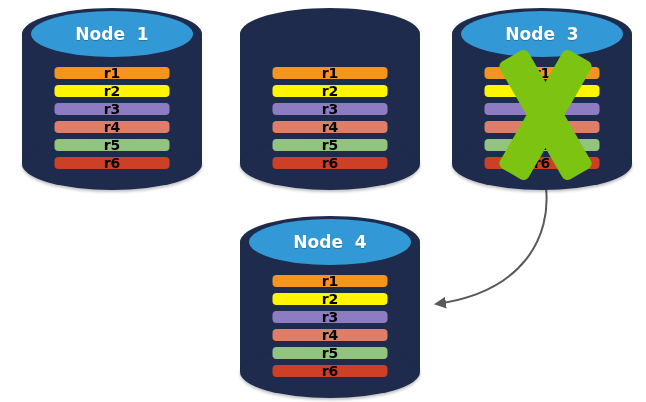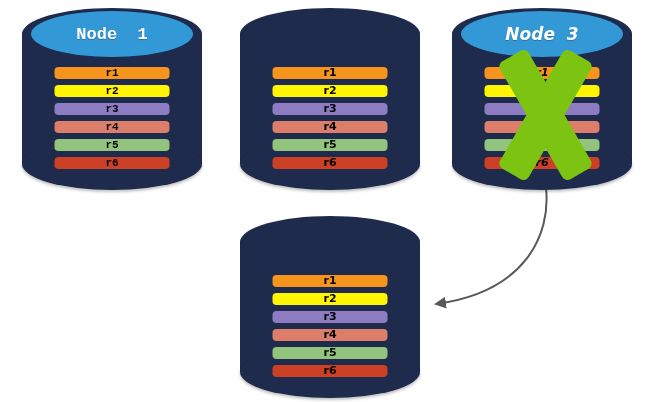--- a/index.html
+++ b/index.html
@@ -67,21 +67,21 @@
     transform: translateX(-50%);
     width: 115px;
     display: flex;
     flex-direction: column;
     gap: 6px;
     z-index: 2;
   }
   .row {
     height: 12px;
     border-radius: 4px;
-    font-size: 11px;
+    font-size: 14px;
     font-weight: bold;
     line-height: 12px;
     text-align: center;
     color: #000000;
   }
   .fail-x {
     position: absolute;
     top: 0; left: 0;
     width: 100%; height: 100%;
     z-index: 3;
@@ -105,21 +105,21 @@
 
   <svg class="arrow-layer" width="646" height="402" viewBox="0 0 646 402">
     <defs>
       <marker id="ah" markerWidth="7" markerHeight="7" refX="5" refY="3" orient="auto">
         <path d="M0,0 L6,3 L0,6 Z" fill="#595959"></path>
       </marker>
     </defs>
     <path d="M546,188 C551,235 525,292 436,304" fill="none" stroke-width="2" marker-end="url(#ah)" stroke="#595959"></path>
   </svg>
 
-  <div class="node" style="left:22px; top:6px;font-family:Liberation Mono, monospace;">
+  <div class="node" style="left:22px; top:6px;">
     <div class="cyl-rim" style="background-color: rgb(30, 43, 77);"></div>
     <div class="cyl-rect" style="background-color: rgb(30, 43, 77);"></div>
     <div class="cyl-bottom" style="background-color: rgb(30, 43, 77);"></div>
     <div class="cyl-top" style="background-color: rgb(51, 153, 214);">
       <span class="node-title">Node  1</span>
     </div>
     <div class="rows">
       <div class="row" style="background-color: rgb(247, 148, 30);">r1</div>
       <div class="row" style="background-color: rgb(255, 245, 0);">r2</div>
       <div class="row" style="background-color: rgb(142, 124, 195);">r3</div>
@@ -136,21 +136,21 @@
     <div class="rows">
       <div class="row" style="background-color: rgb(247, 148, 30);">r1</div>
       <div class="row" style="background-color: rgb(255, 245, 0);">r2</div>
       <div class="row" style="background-color: rgb(142, 124, 195);">r3</div>
       <div class="row" style="background-color: rgb(221, 126, 107);">r4</div>
       <div class="row" style="background-color: rgb(147, 196, 125);">r5</div>
       <div class="row" style="background-color: rgb(204, 65, 37);">r6</div>
     </div>
   </div>
 
-  <div class="node" style="left:452px; top:6px;font-style:italic;">
+  <div class="node" style="left:452px; top:6px;">
     <div class="cyl-rim" style="background-color: rgb(30, 43, 77);"></div>
     <div class="cyl-rect" style="background-color: rgb(30, 43, 77);"></div>
     <div class="cyl-bottom" style="background-color: rgb(30, 43, 77);"></div>
     <div class="cyl-top" style="background-color: rgb(51, 153, 214);">
       <span class="node-title">Node  3</span>
     </div>
     <div class="rows">
       <div class="row" style="background-color: rgb(247, 148, 30);">r1</div>
       <div class="row" style="background-color: rgb(255, 245, 0);">r2</div>
       <div class="row" style="background-color: rgb(142, 124, 195);">r3</div>
@@ -161,20 +161,23 @@
     <div class="fail-x">
       <div class="x-arm arm-a" style="background-color: rgb(124, 195, 18);"></div>
       <div class="x-arm arm-b" style="background-color: rgb(124, 195, 18);"></div>
     </div>
   </div>
 
   <div class="node" style="left:240px; top:214px;">
     <div class="cyl-rim" style="background-color: rgb(30, 43, 77);"></div>
     <div class="cyl-rect" style="background-color: rgb(30, 43, 77);"></div>
     <div class="cyl-bottom" style="background-color: rgb(30, 43, 77);"></div>
+    <div class="cyl-top" style="background-color: rgb(51, 153, 214);">
+      <span class="node-title">Node  4</span>
+    </div>
     <div class="rows">
       <div class="row" style="background-color: rgb(247, 148, 30);">r1</div>
       <div class="row" style="background-color: rgb(255, 245, 0);">r2</div>
       <div class="row" style="background-color: rgb(142, 124, 195);">r3</div>
       <div class="row" style="background-color: rgb(221, 126, 107);">r4</div>
       <div class="row" style="background-color: rgb(147, 196, 125);">r5</div>
       <div class="row" style="background-color: rgb(204, 65, 37);">r6</div>
     </div>
   </div>
 

